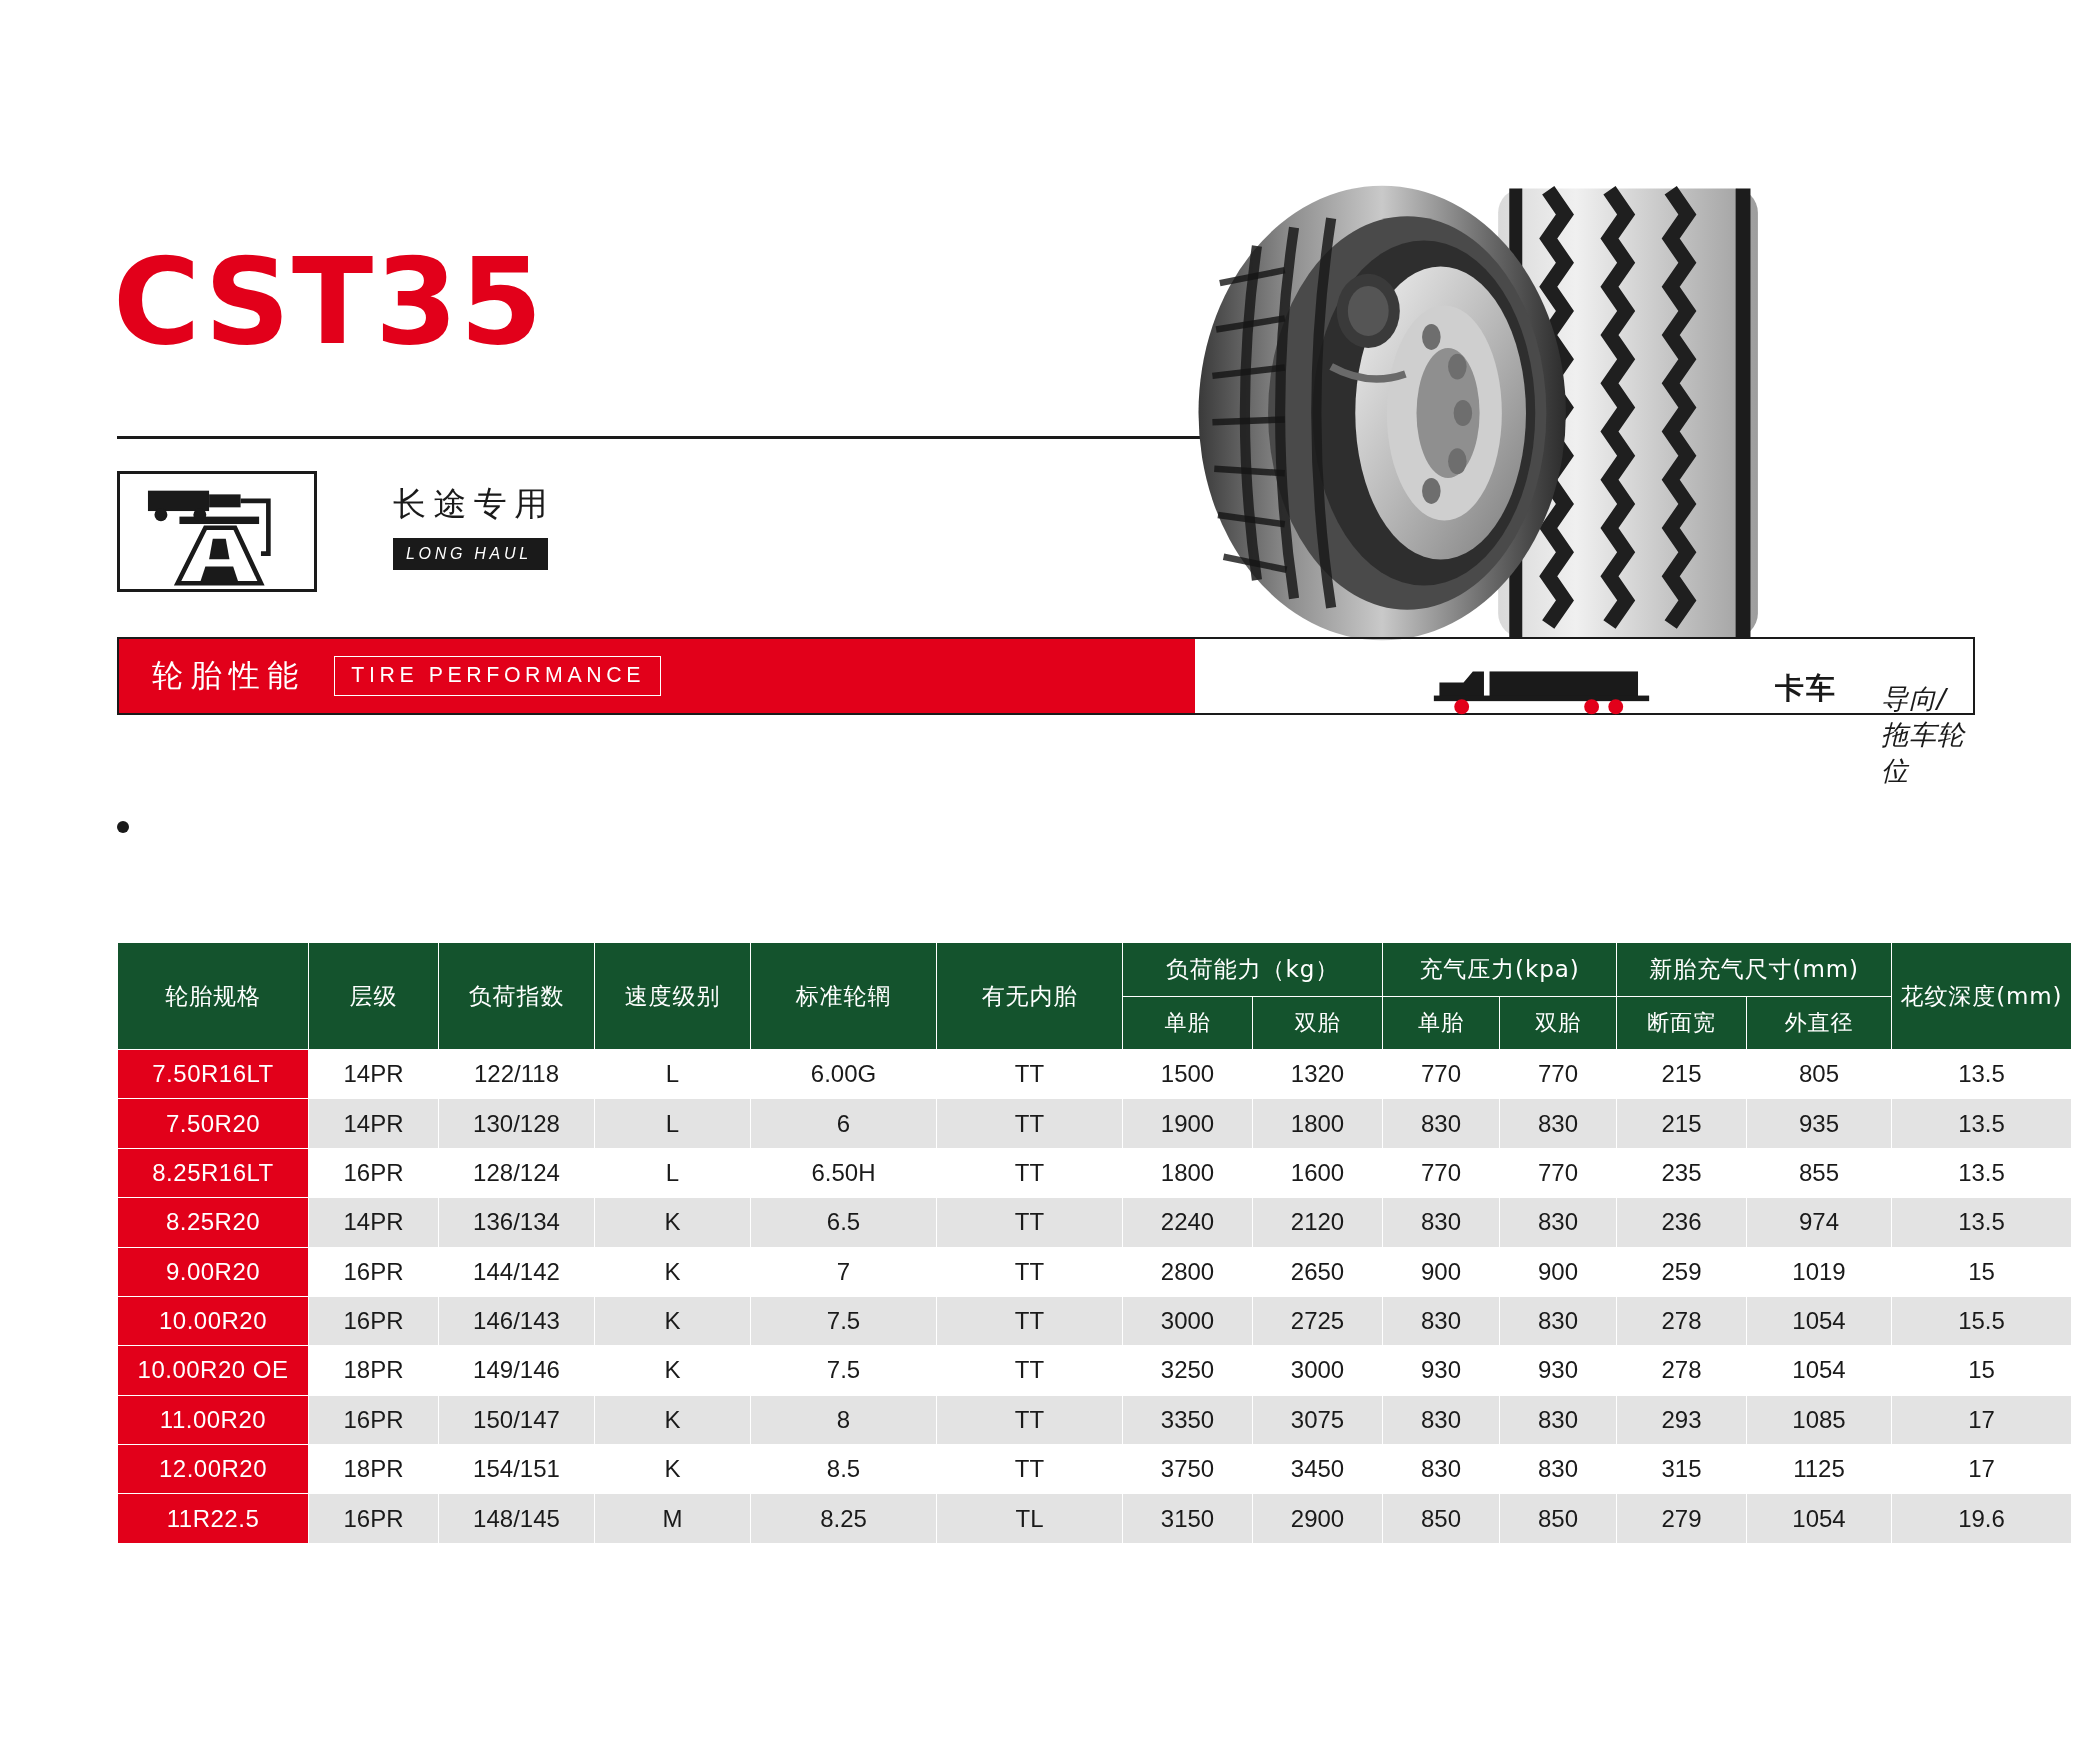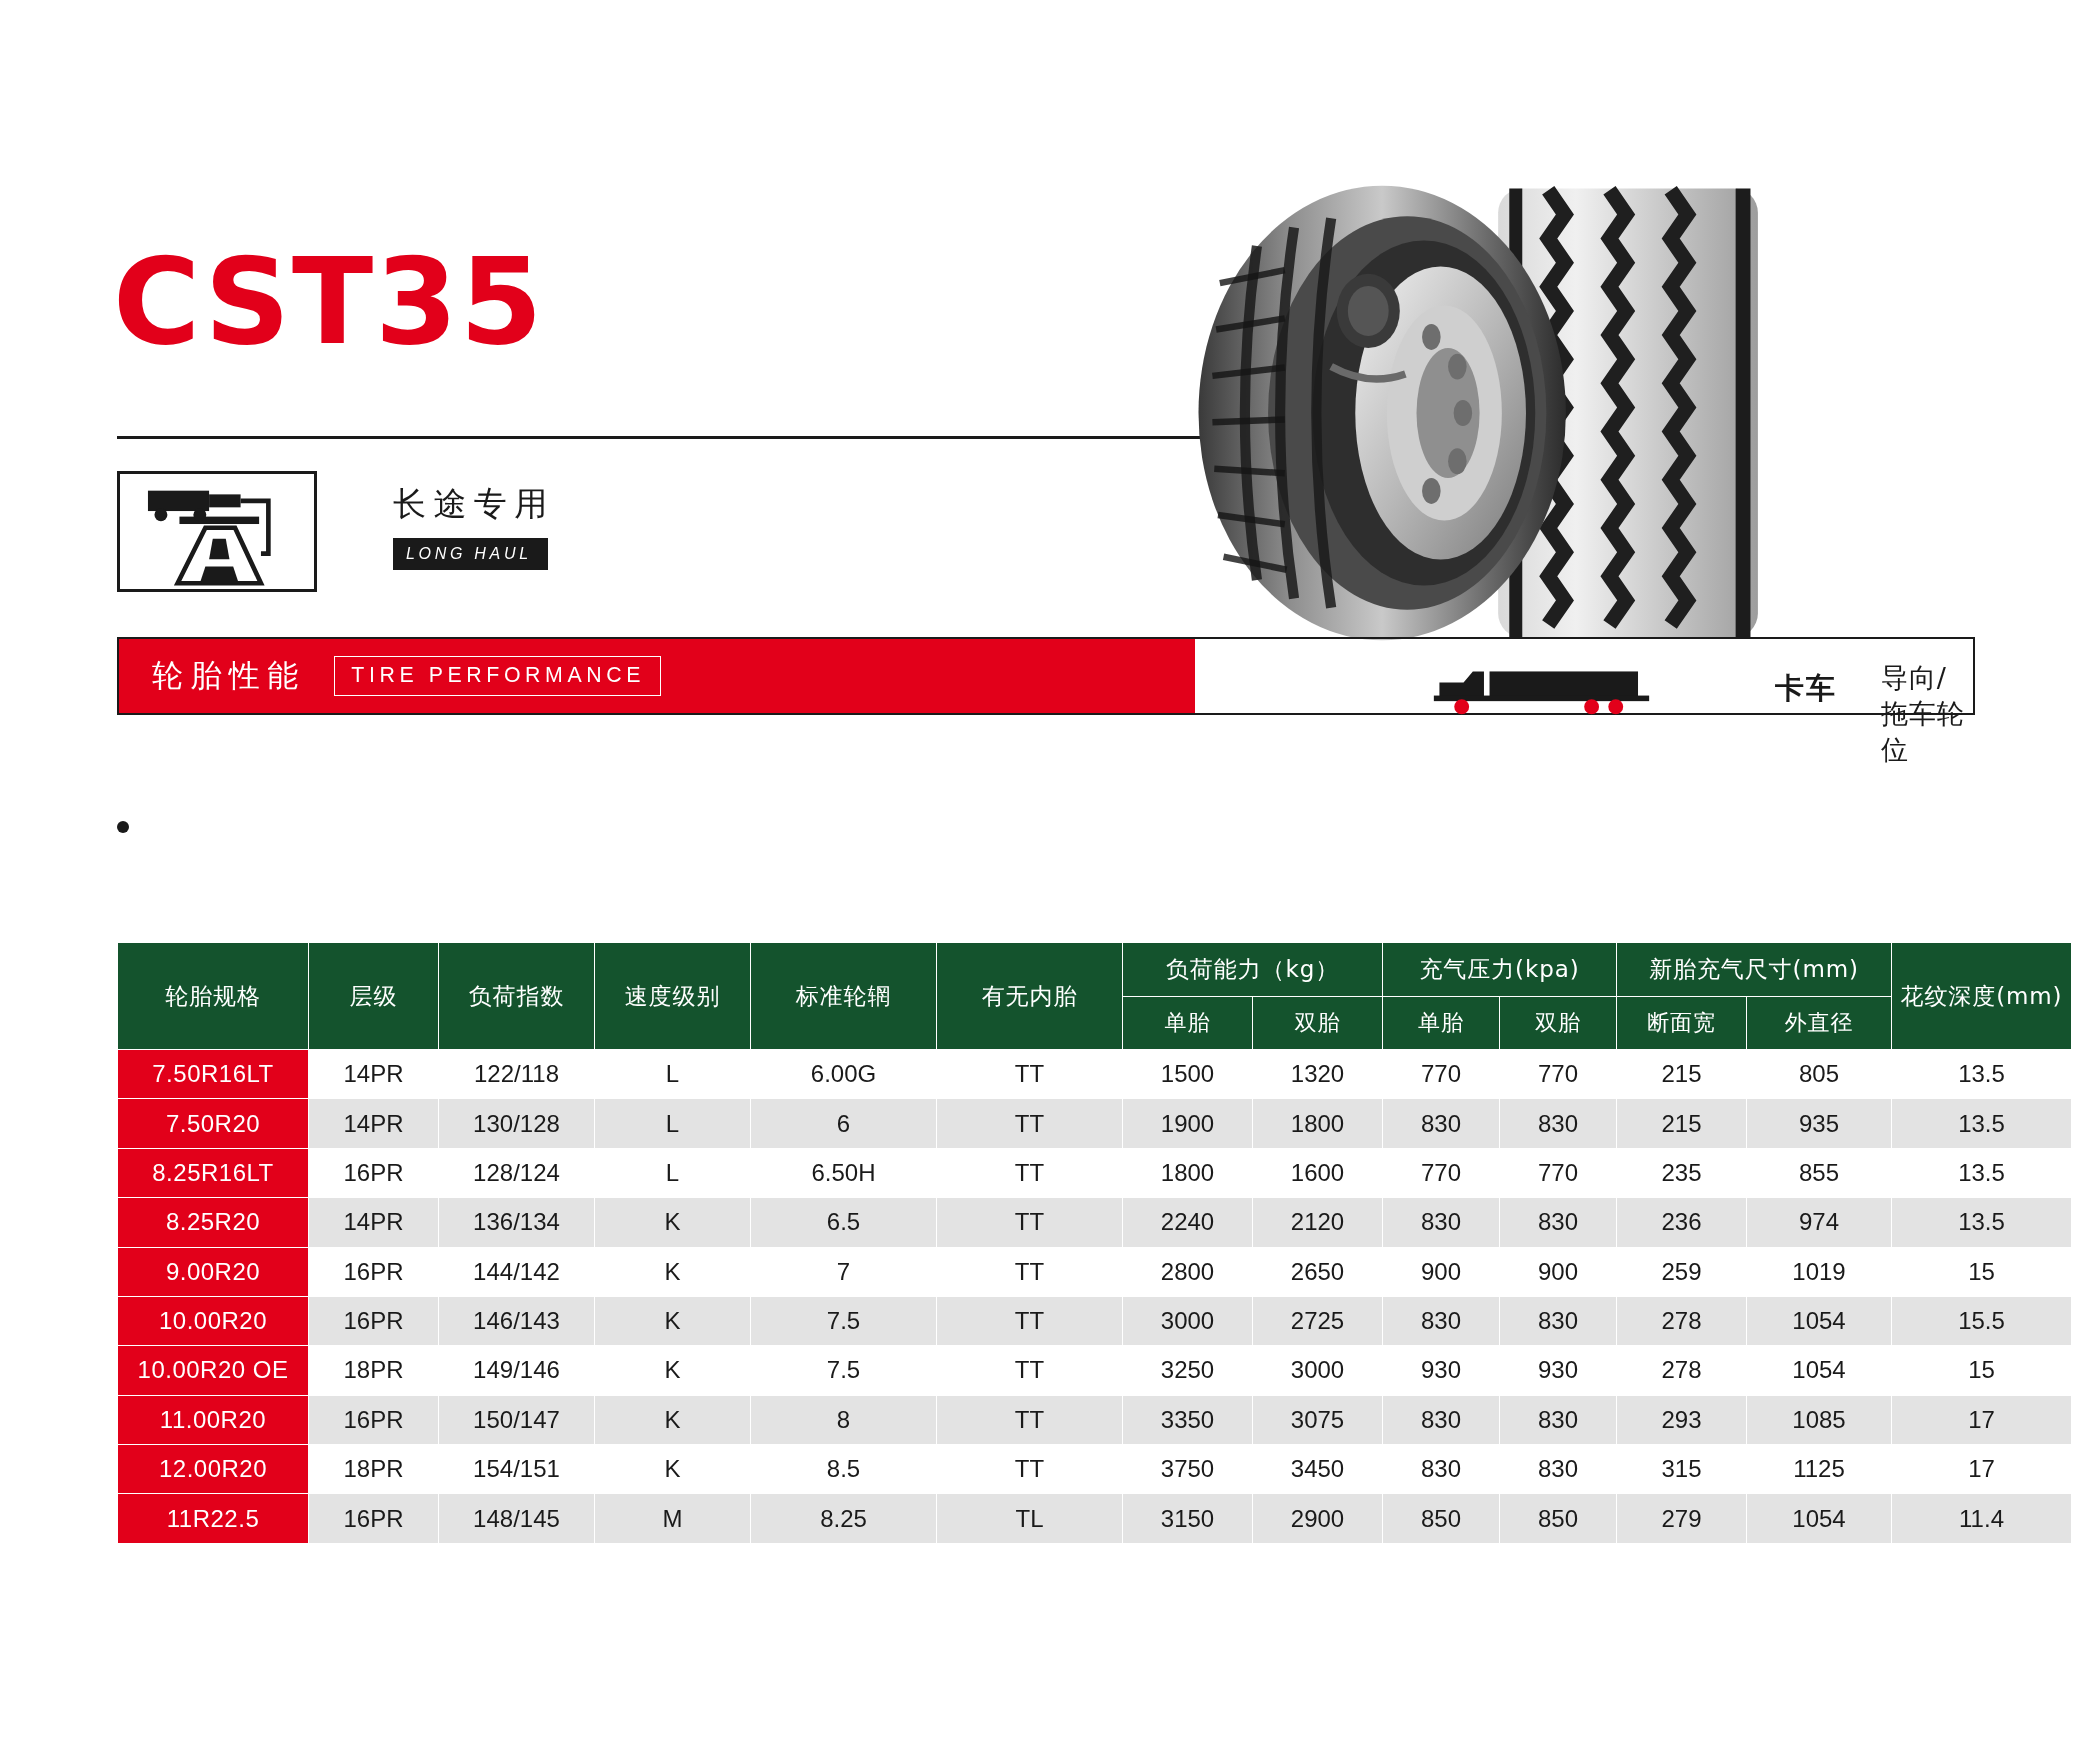--- a/index.html
+++ b/index.html
@@ -140,25 +140,26 @@
     top: 17.6px;
     font-size: 29px;
     font-weight: bold;
     color: #1a1a1a;
     font-family: "DejaVu Sans", sans-serif;
     letter-spacing: 1.9px;
   }
   .position-detail {
     position: absolute;
     left: 686px;
-    top: 9px;
+    top: 30px;
     font-size: 27px;
     color: #1a1a1a;
     font-family: "DejaVu Sans", sans-serif;
     letter-spacing: 0.9px;
+    font-style: italic;
   }
 
   
   .feature-list {
     position: absolute;
     left: 117px;
     top: 807px;
     width: 1670px;
   }
   .feature-item {
@@ -540,18 +541,18 @@
         <td>148/145</td>
         <td>M</td>
         <td>8.25</td>
         <td>TL</td>
         <td>3150</td>
         <td>2900</td>
         <td>850</td>
         <td>850</td>
         <td>279</td>
         <td>1054</td>
-        <td>11.4</td>
+        <td>19.6</td>
       </tr>
     </tbody>
   </table>
 </div>
 
 
 </body></html>

